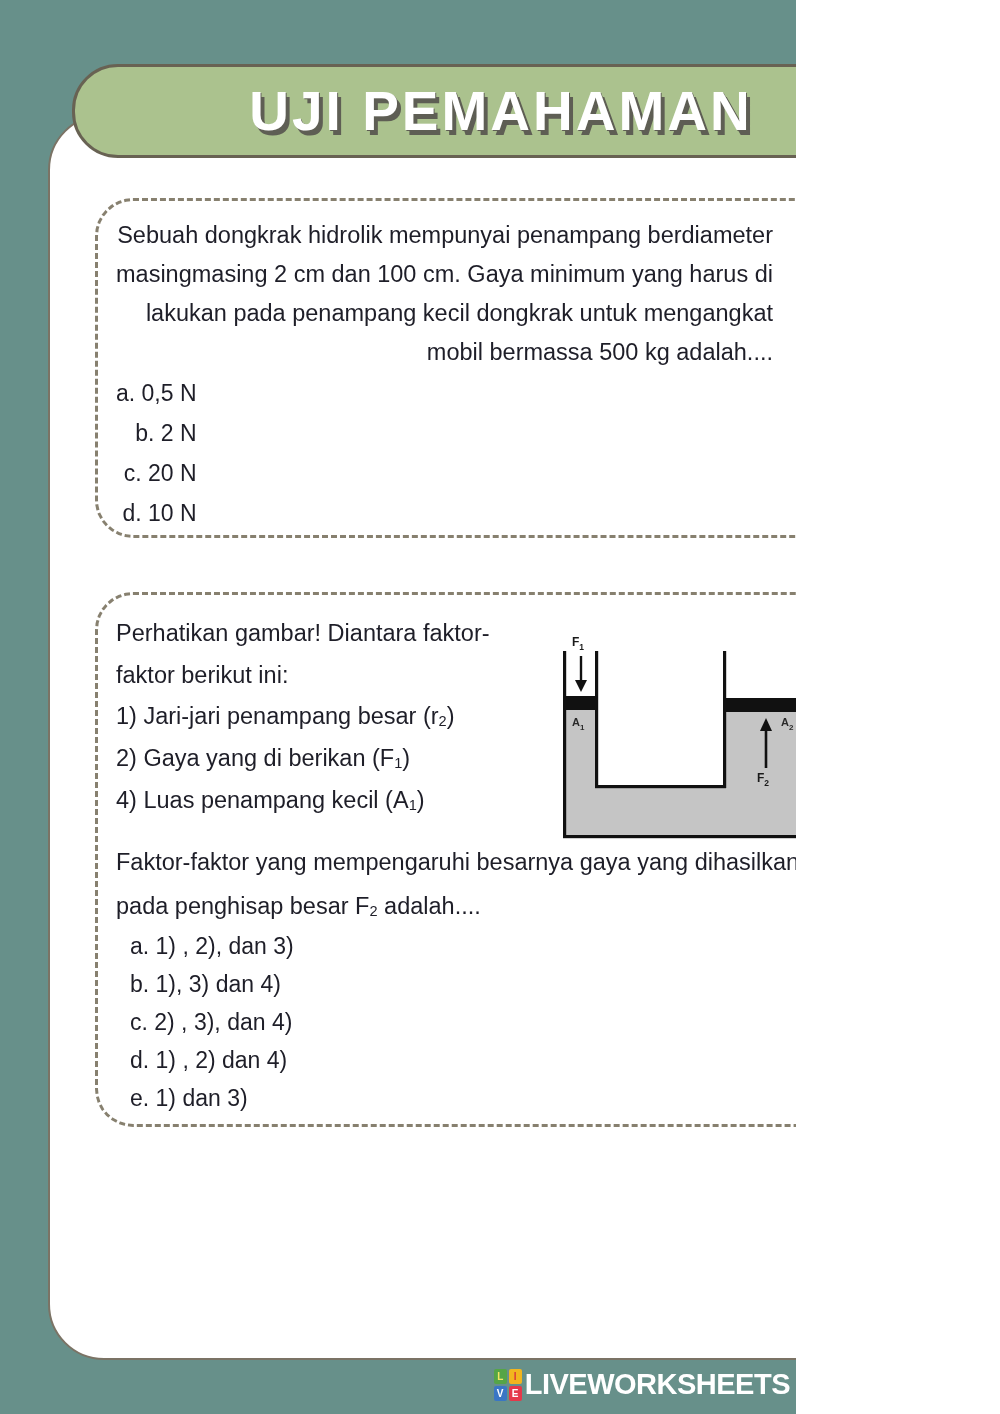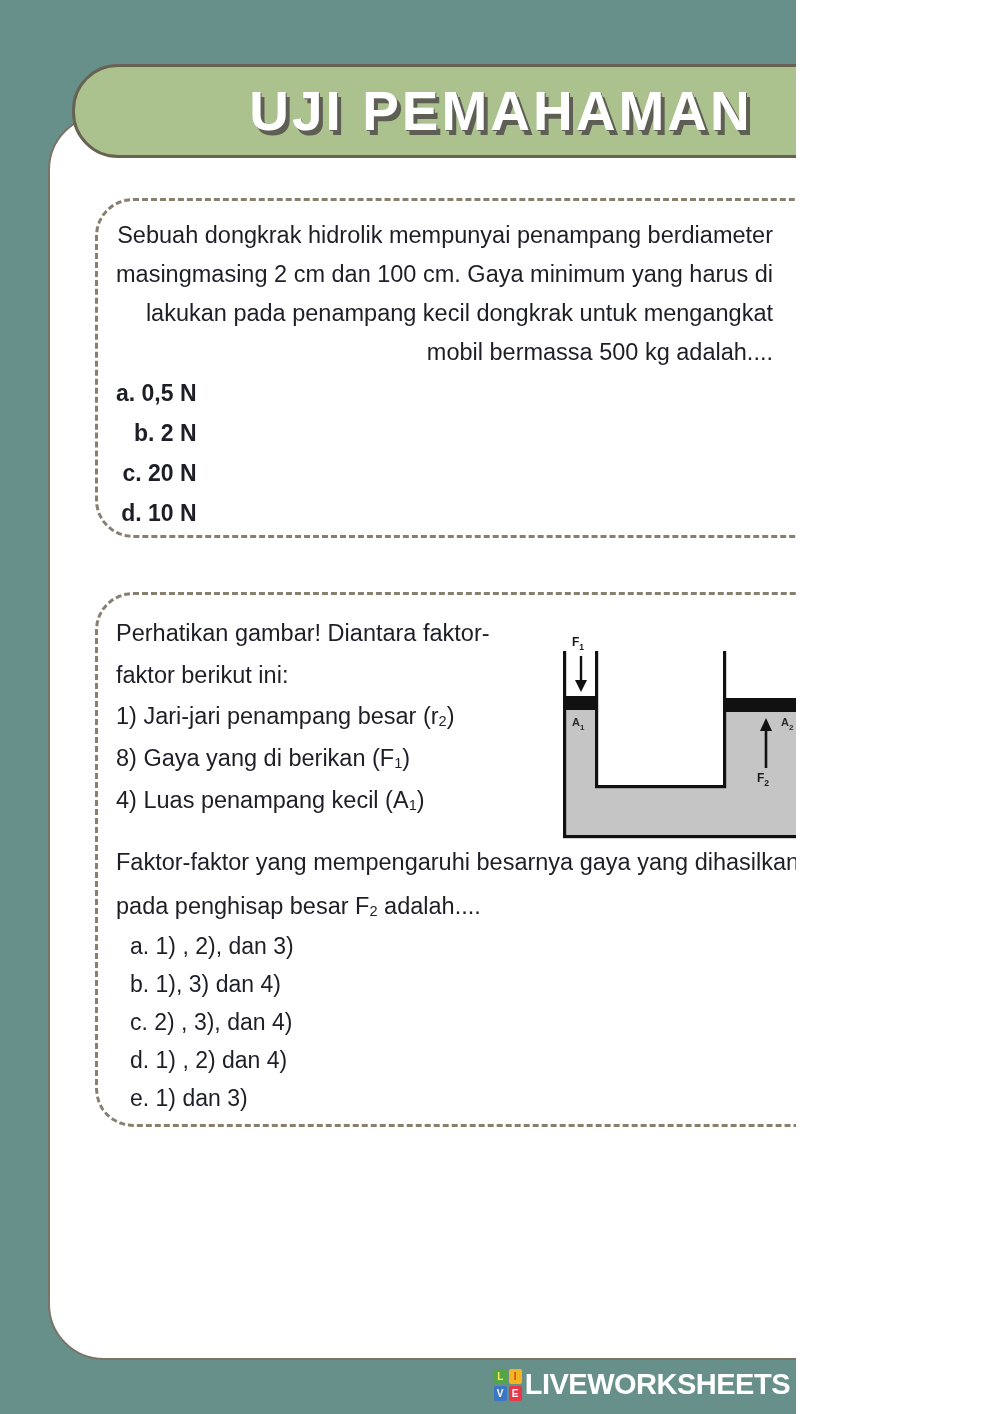--- a/index.html
+++ b/index.html
@@ -46,21 +46,21 @@
   }
   .qbox.q1{top:198px;height:340px;text-align:right;}
   .qbox.q2{top:592px;height:535px;}
   .textline{
     white-space:nowrap;
     color:#1E1E28;
   }
   .q1-para{position:absolute;left:18px;top:15px;font-size:23.5px;}
   .q1-para .textline{line-height:39px;}
   .q1-opts{position:absolute;left:18px;top:172px;font-size:23px;}
-  .q1-opts .textline{line-height:40px;font-weight:bold;}
+  .q1-opts .textline{line-height:40px;}
   .q2-intro{position:absolute;left:18px;top:20px;font-size:23.5px;}
   .q2-intro .textline{line-height:37px;}
   .q2-stem{position:absolute;left:18px;top:248px;font-size:23.5px;}
   .q2-stem .textline{line-height:39px;}
   .q2-opts{position:absolute;left:32px;top:332px;font-size:23px;}
   .q2-opts .textline{line-height:38px;}
   .sub{
     font-size:0.62em;
     vertical-align:-0.12em;
   }
@@ -116,21 +116,21 @@
       <div class="textline">c. 20 N</div>
       <div class="textline">d. 10 N</div>
     </div>
   </section>
 
   <section class="qbox q2">
     <div class="q2-intro">
       <div class="textline"><span>Perhatikan gambar! Diantara faktor-</span><span class="sub"></span><span></span></div>
       <div class="textline"><span>faktor berikut ini:</span><span class="sub"></span><span></span></div>
       <div class="textline"><span>1) Jari-jari penampang besar (r</span><span class="sub">2</span><span>)</span></div>
-      <div class="textline"><span>8) Gaya yang di berikan (F</span><span class="sub">1</span><span>)</span></div>
+      <div class="textline"><span>2) Gaya yang di berikan (F</span><span class="sub">1</span><span>)</span></div>
       <div class="textline"><span>4) Luas penampang kecil (A</span><span class="sub">1</span><span>)</span></div>
     </div>
 
     <svg class="diagram" viewBox="0 0 280 214" xmlns="http://www.w3.org/2000/svg">
 
       <polygon points="7,80 36,80 36,158 167,158 167,82 257,82 257,205 7,205" fill="#C5C5C5"></polygon>
 
       <rect x="4" y="21" width="3.2" height="187" fill="#111111"></rect>
       <rect x="36" y="21" width="3.2" height="137" fill="#111111"></rect>
       <rect x="164" y="21" width="3.2" height="137" fill="#111111"></rect>

